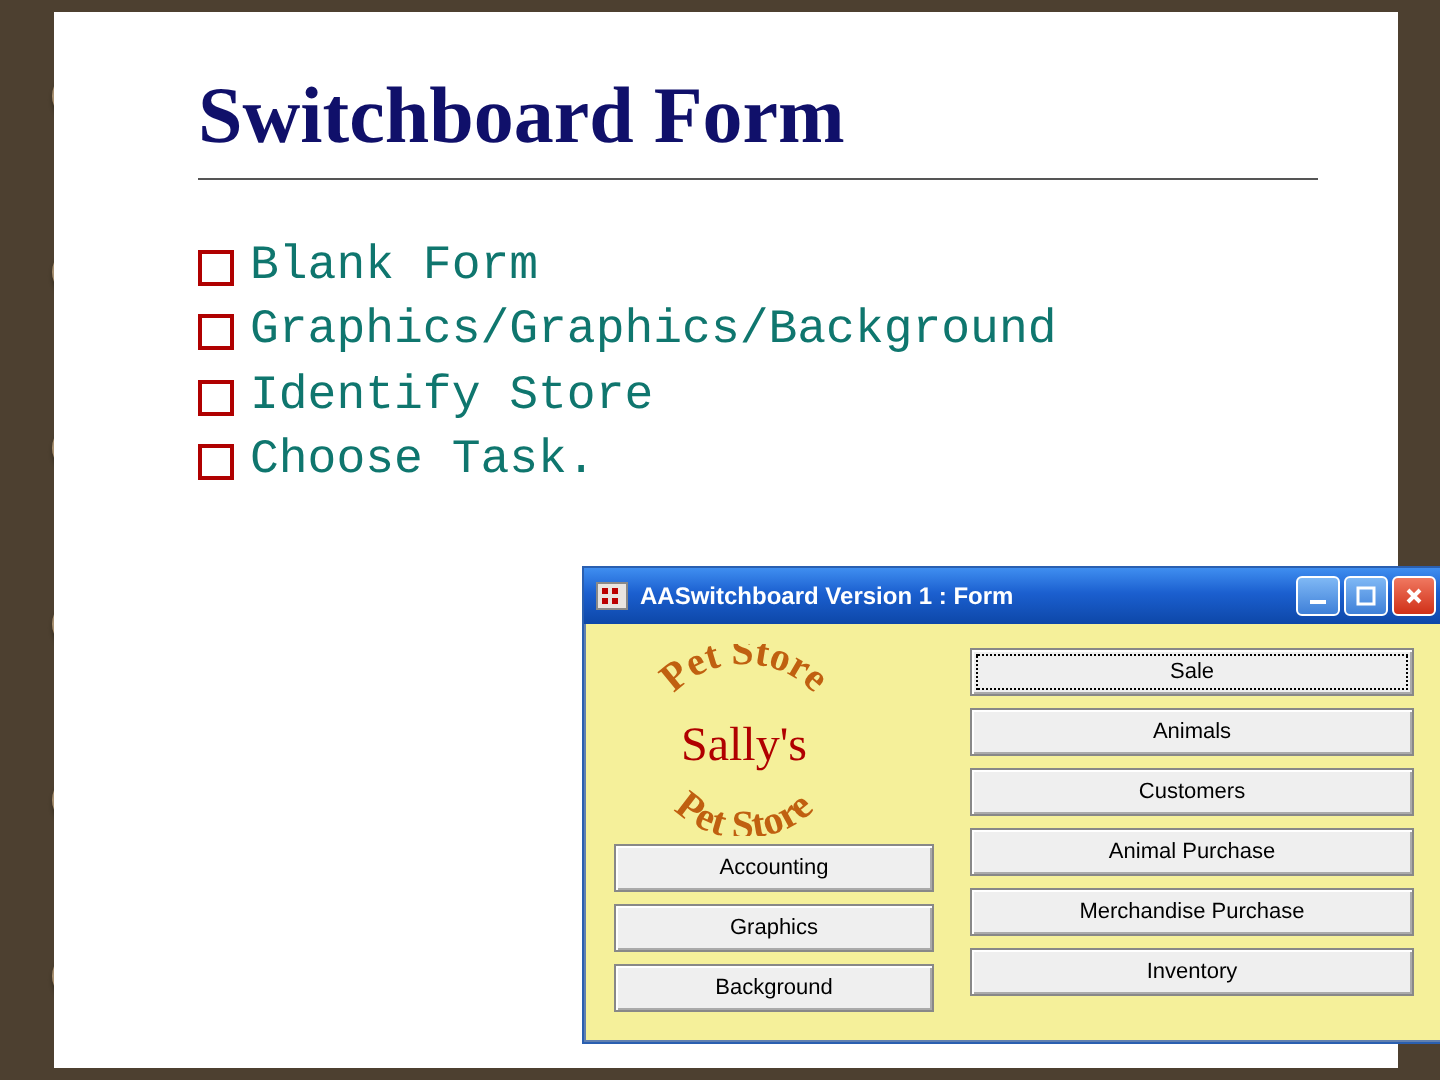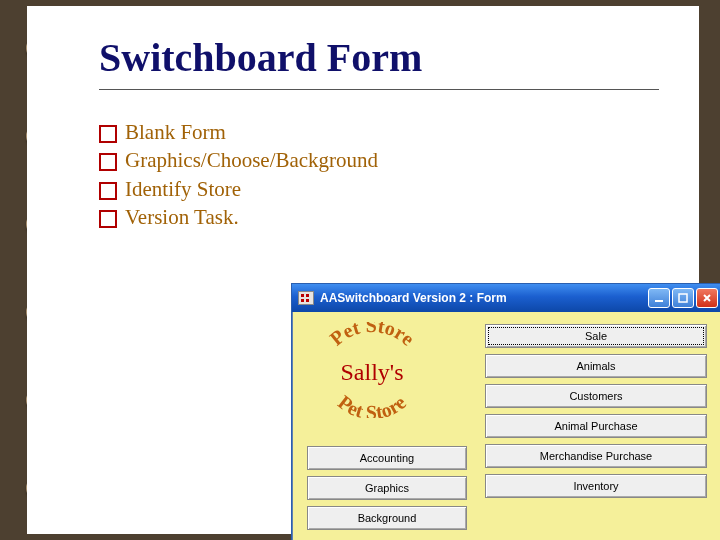--- a/index.html
+++ b/index.html
@@ -54,23 +54,24 @@
   }
   .title {
     font-size: 40px;
     color: #10106a;
     padding-bottom: 8px;
     border-bottom: 1px solid #555;
     margin-bottom: 28px;
   }
   .bullets {
     list-style: none;
-    font-size: 21px;
-    color: #a16207;
+    font-size: 24px;
+    color: #0f766e;
     line-height: 1.35;
+    font-family: Liberation Mono, monospace;
   }
   .bullets li {
     display: flex;
     align-items: flex-start;
     gap: 8px;
   }
   .check {
     display: inline-block;
     width: 18px;
     height: 18px;
@@ -149,21 +150,20 @@
   .logo {
     width: 130px;
     height: 96px;
     margin-bottom: 4px;
     align-self: flex-start;
   }
   .btn-group {
     display: flex;
     flex-direction: column;
     gap: 6px;
-    margin-top: 24px;
   }
   .right-col .btn-group { margin-top: 2px; }
   .right-col { flex: 1; }
   .form-btn {
     height: 24px;
     background: #efefef;
     border: 1px solid #888;
     box-shadow: 1px 1px 0 #fff inset, -1px -1px 0 #aaa inset;
     font-size: 11px;
     font-family: Tahoma, Arial, sans-serif;
@@ -209,36 +209,36 @@
 
 <div class="slide">
   <h1 class="title">Switchboard Form</h1>
   <ul class="bullets">
     <li>
         <span class="check"></span>
         <span>Blank Form</span>
       </li>
     <li>
         <span class="check"></span>
-        <span>Graphics/Choose/Background</span>
+        <span>Graphics/Graphics/Background</span>
       </li>
     <li>
         <span class="check"></span>
         <span>Identify Store</span>
       </li>
     <li>
         <span class="check"></span>
-        <span>Version Task.</span>
+        <span>Choose Task.</span>
       </li>
   </ul>
 
   <div class="app-window">
     <div class="titlebar">
       <span class="app-icon"></span>
-      <span class="window-title">AASwitchboard Version 2 : Form</span>
+      <span class="window-title">AASwitchboard Version 1 : Form</span>
       <div class="win-controls">
         <div class="win-btn">
           <svg width="10" height="10">
               <rect x="1" y="7" width="8" height="2" fill="#fff"></rect>
             </svg>
         </div>
         <div class="win-btn">
           <svg width="10" height="10">
               <rect x="1" y="1" width="8" height="8" fill="none" stroke="#fff" stroke-width="1.5"></rect>
             </svg>

